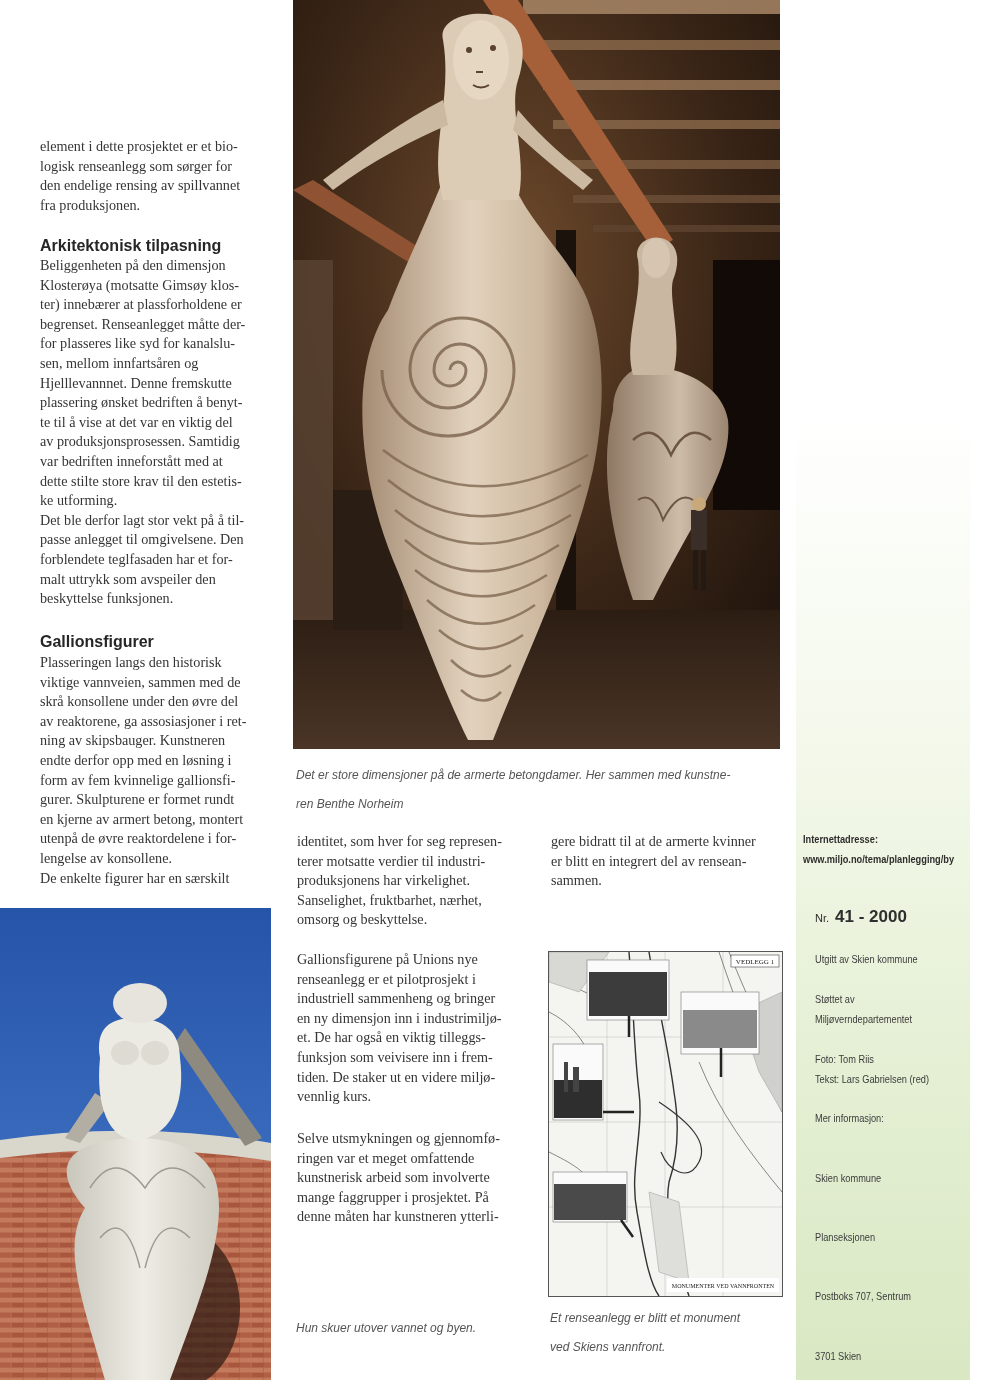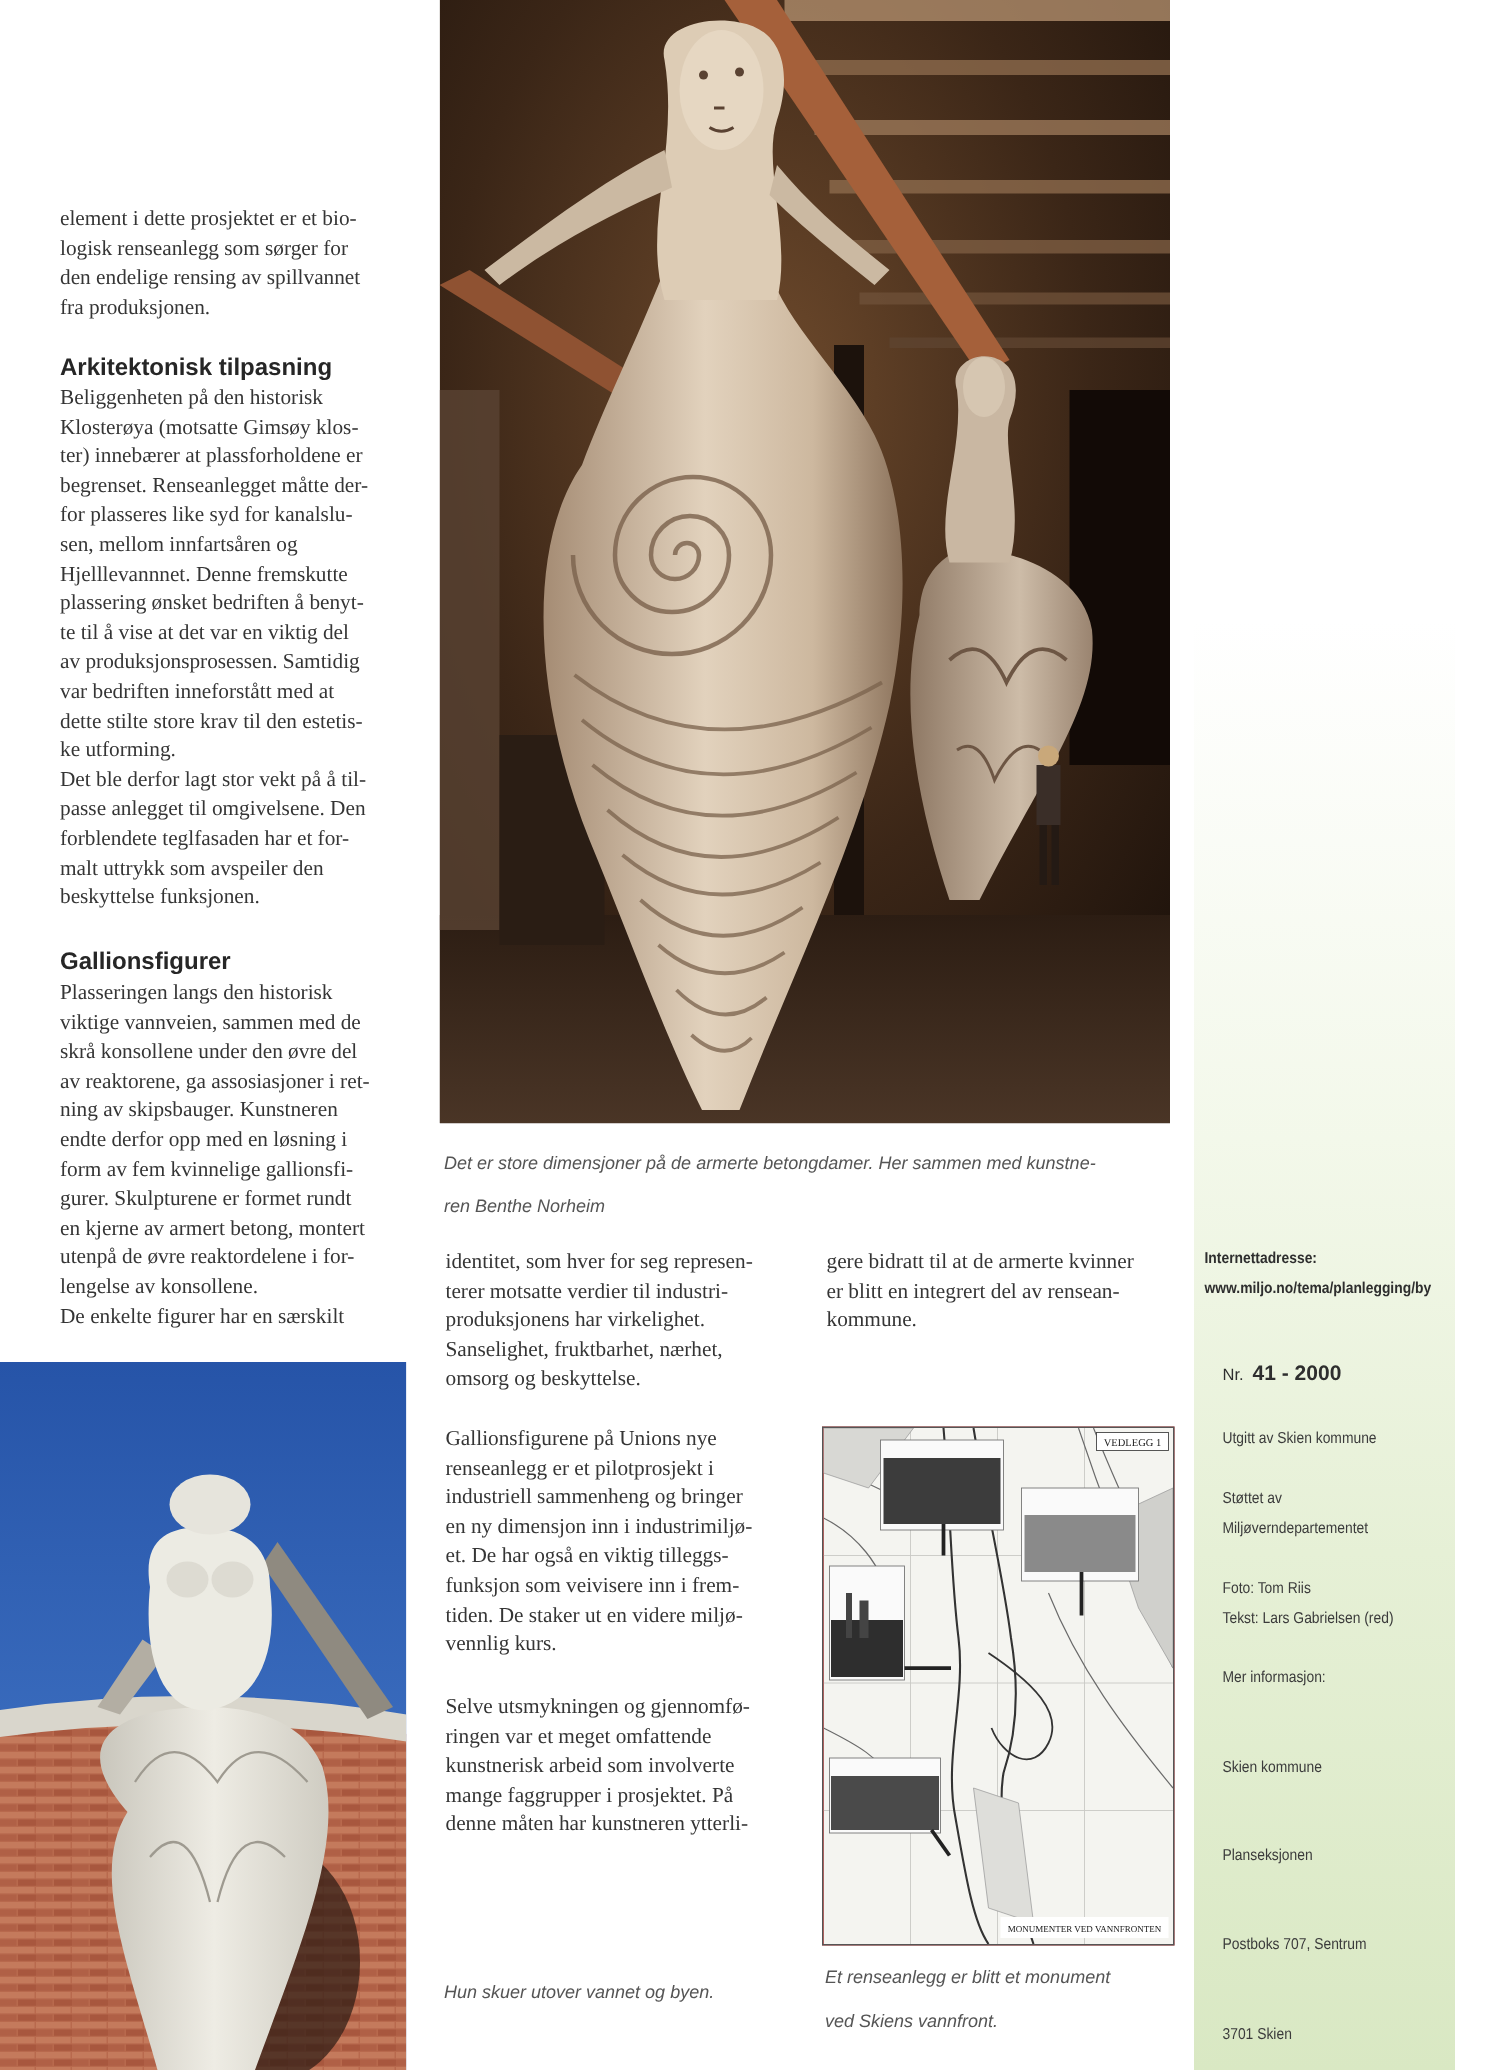--- a/index.html
+++ b/index.html
@@ -34,39 +34,39 @@
     font-family: "Liberation Sans", "DejaVu Sans", sans-serif;
     font-size: 10.5px; line-height: 19.8px; color: #3b3b3b;
     transform: scaleX(0.88); transform-origin: left top;
     white-space: nowrap;
   }
   .side-bold { font-weight: bold; color: #2e2e2e; }
   .issue {
     font-family: "Liberation Sans", "DejaVu Sans", sans-serif; color: #2e2e2e;
   }
   .issue .nr { font-size: 11px; margin-right: 6px; }
-  .issue .num { font-size: 14px; font-weight: bold; }
+  .issue .num { font-size: 17px; font-weight: bold; }
   .photo { overflow: hidden; }
   svg { display: block; }
 </style>
 </head>
 <body>
 
 <div class="abs sidebar"></div>
 
 <div class="abs body-text" style="left:40px; top:137px; width:240px;">
   <p>element i dette prosjektet er et bio-</p>
   <p>logisk renseanlegg som sørger for</p>
   <p>den endelige rensing av spillvannet</p>
   <p>fra produksjonen.</p>
 </div>
 
 <h2 class="abs heading" style="left:40px; top:236px;text-align:right;">Arkitektonisk tilpasning</h2>
 <div class="abs body-text" style="left:40px; top:256px; width:240px;">
-  <p>Beliggenheten på  den historisk</p>
+  <p>Beliggenheten på  den dimensjon</p>
   <p>Klosterøya (motsatte Gimsøy klos-</p>
   <p>ter) innebærer at plassforholdene er</p>
   <p>begrenset. Renseanlegget måtte der-</p>
   <p>for plasseres like syd for kanalslu-</p>
   <p>sen, mellom innfartsåren og</p>
   <p>Hjelllevannnet. Denne fremskutte</p>
   <p>plassering ønsket bedriften å benyt-</p>
   <p>te til å vise at det var en viktig del</p>
   <p>av produksjonsprosessen. Samtidig</p>
   <p>var bedriften inneforstått med at</p>
@@ -217,21 +217,21 @@
   <p>ringen var et meget omfattende</p>
   <p>kunstnerisk arbeid som involverte</p>
   <p>mange faggrupper i prosjektet. På</p>
   <p>denne måten har kunstneren ytterli-</p>
 </div>
 <p class="abs caption" style="left:296px; top:1320px;">Hun skuer utover vannet og byen.</p>
 
 <div class="abs body-text" style="left:551px; top:832px; width:240px;">
   <p>gere bidratt til at de armerte kvinner</p>
   <p>er blitt en integrert del av rensean-</p>
-  <p>kommune.</p>
+  <p>sammen.</p>
 </div>
 
 <div class="abs photo" style="left:548px; top:951px; width:233px; height:344px; border:1px solid #555; background:#ef4444;">
   <svg width="233" height="344" viewBox="0 0 233 344">
     <rect x="0" y="0" width="233" height="344" fill="#f4f4f0"></rect>
 
     <g stroke="#c8c8c4" stroke-width="0.6">
       <line x1="0" y1="85" x2="233" y2="85"></line>
         <line x1="0" y1="170" x2="233" y2="170"></line>
         <line x1="0" y1="255" x2="233" y2="255"></line>

